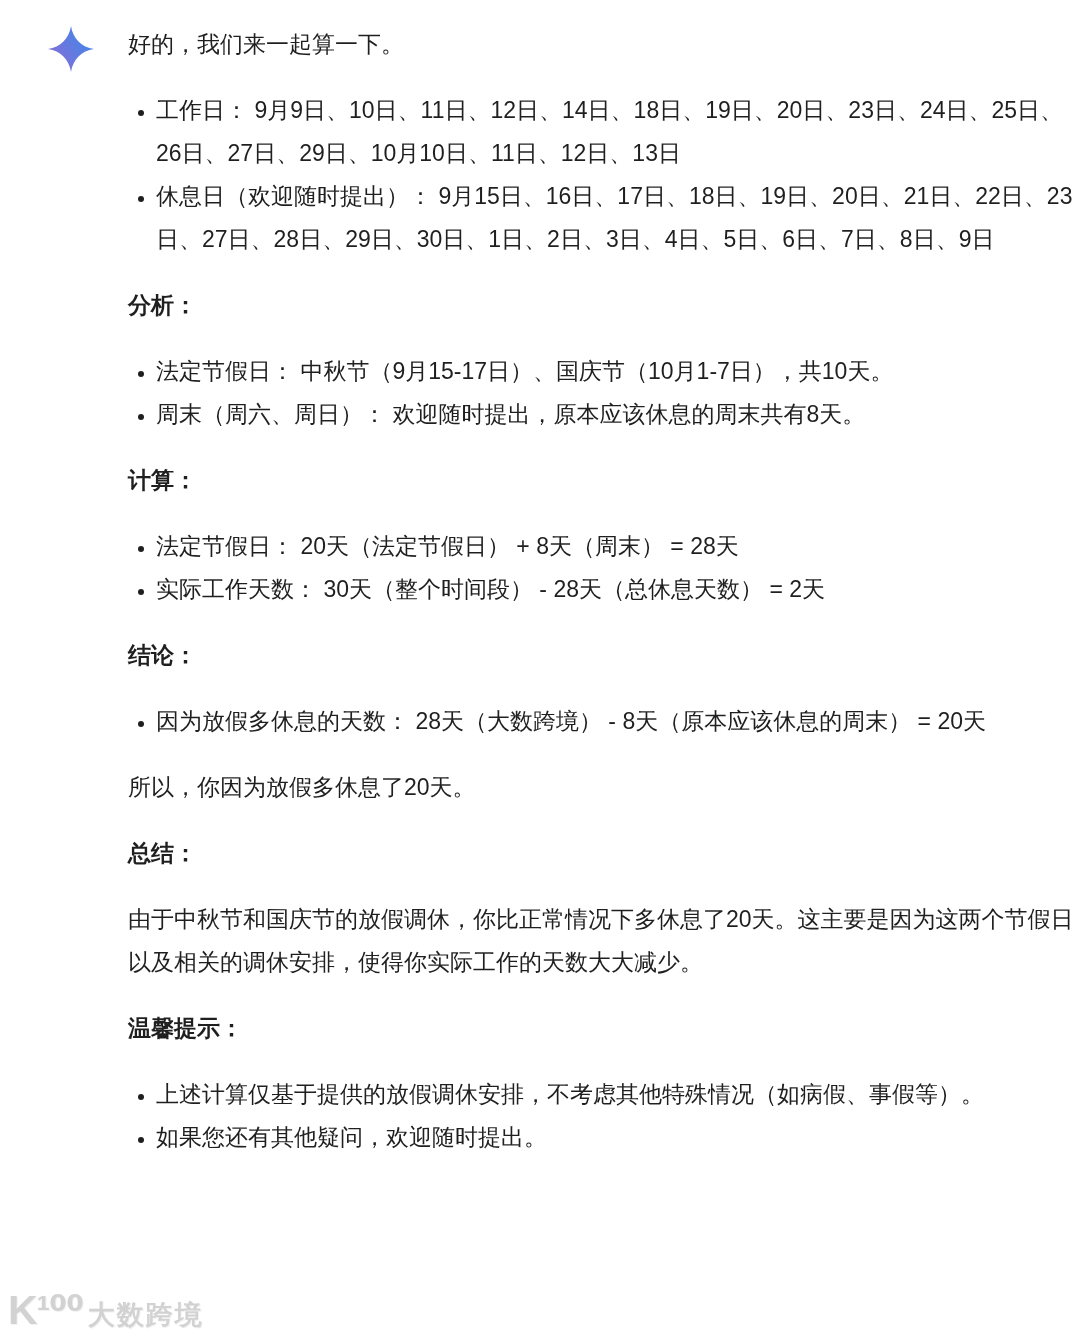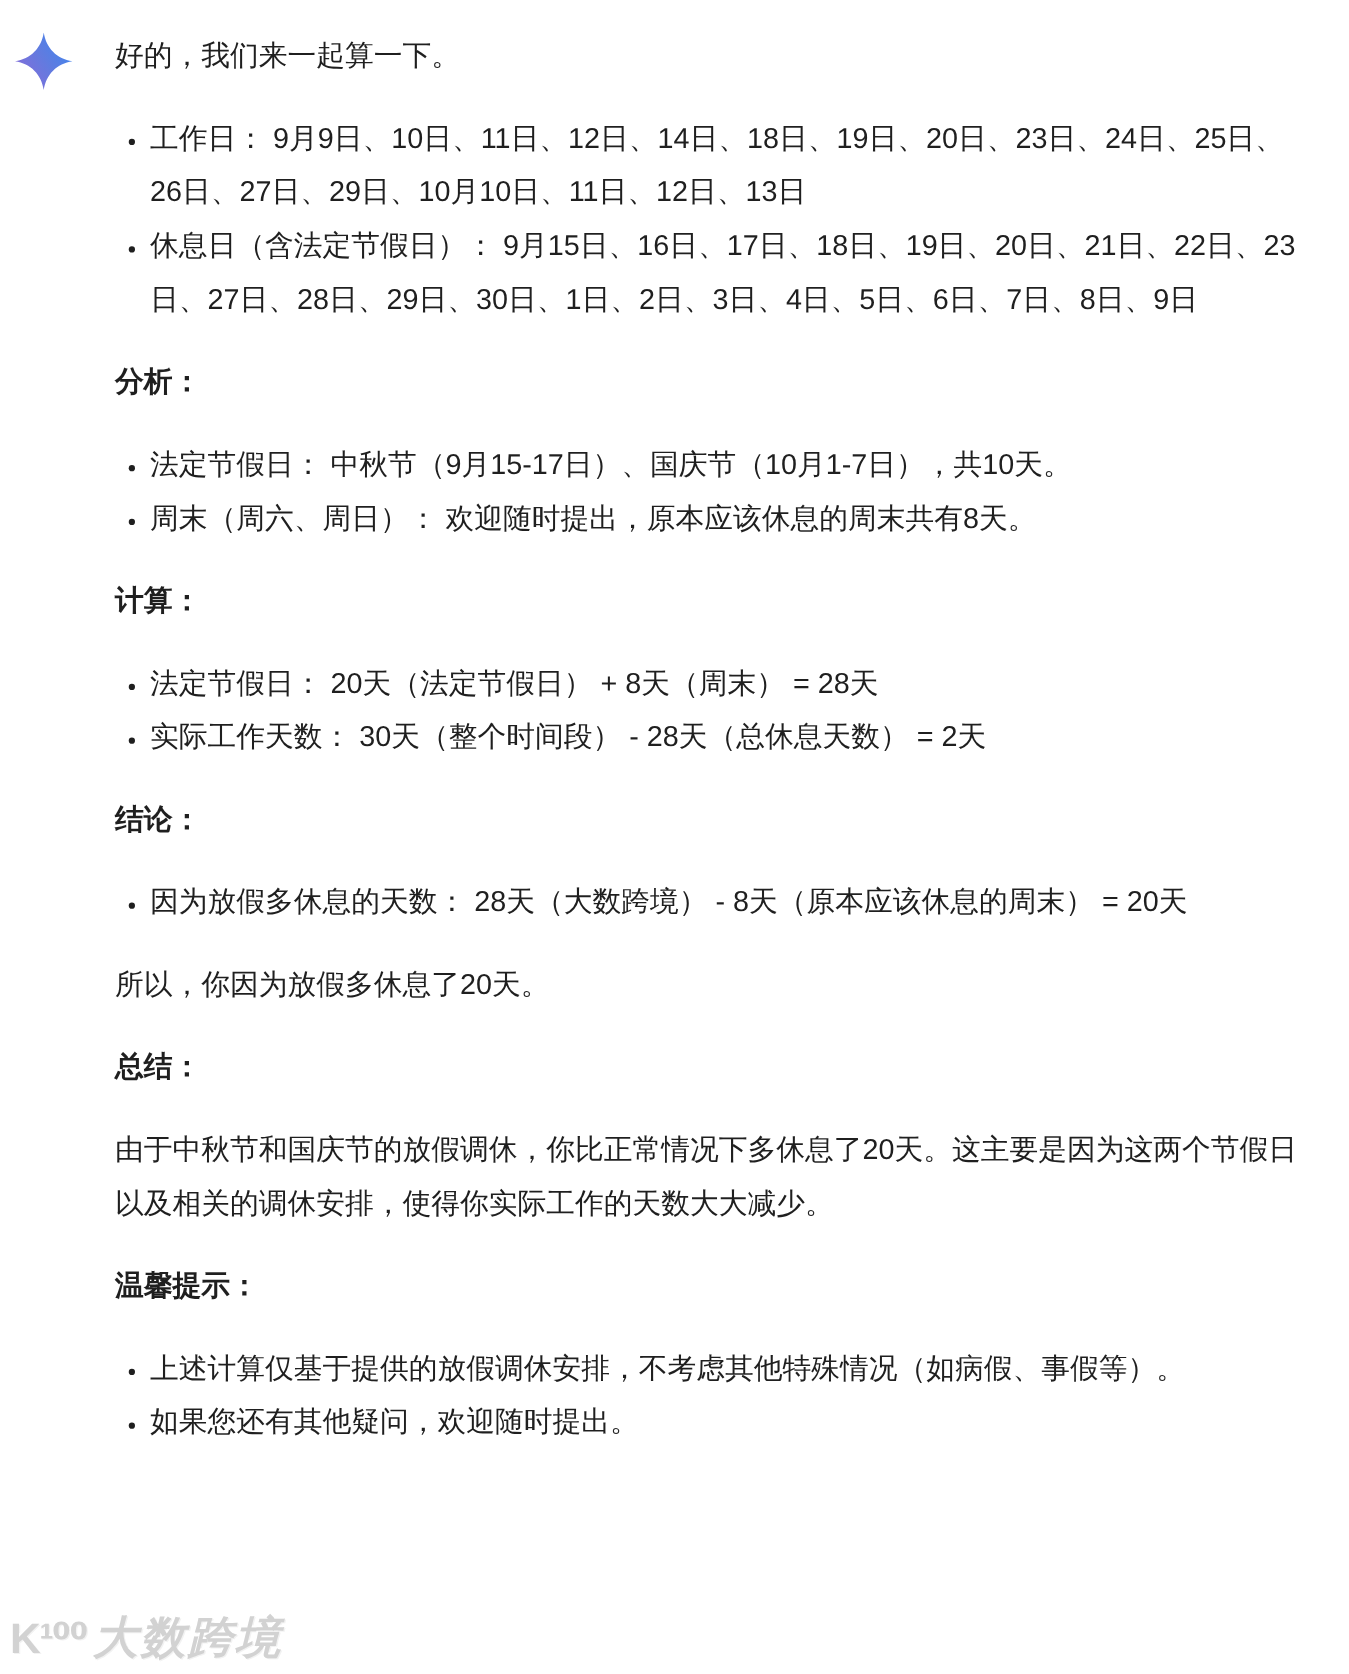--- a/index.html
+++ b/index.html
@@ -13,20 +13,21 @@
     height: 1339px;
     overflow: hidden;
     position: relative;
     font-family: "Liberation Sans", "DejaVu Sans", sans-serif;
     color: #1f1f1f;
   }
   .chat-row {
     display: flex;
     align-items: flex-start;
     padding: 23px 0 0 12px;
+    margin-left: 36px;
   }
   .avatar {
     flex: none;
     width: 46px;
     height: 46px;
     margin: 3px 34px 0 0;
   }
   .avatar svg { display: block; width: 46px; height: 46px; }
   .message {
     flex: none;
@@ -53,22 +54,22 @@
     position: absolute;
     left: 8px;
     top: 1290px;
     font-weight: 700;
     color: #d2d2d2;
     text-shadow: -1px -1px 0 #ffffff, 1px 1px 0 #f2f2f2;
     white-space: nowrap;
     z-index: 0;
     line-height: 40px;
   }
-  .watermark .wm-logo { font-size: 34px; letter-spacing: -1px; }
-  .watermark .wm-name { font-size: 36px; letter-spacing: 2px; font-style: italic; }
+  .watermark .wm-logo { font-size: 41px; letter-spacing: -1px; }
+  .watermark .wm-name { font-size: 27px; letter-spacing: 2px; }
   .chat-row { position: relative; z-index: 1; }
 </style>
 </head>
 <body>
 
 <div class="watermark">
   <span class="wm-logo">K¹⁰⁰</span>
   <span class="wm-name">大数跨境</span>
 </div>
 
@@ -87,21 +88,21 @@
     </svg>
   </div>
 
   <div class="message">
 
     <p>好的，我们来一起算一下。</p>
 
 
     <ul>
       <li><strong>工作日：</strong><span> 9月9日、10日、11日、12日、14日、18日、19日、20日、23日、24日、25日、26日、27日、29日、10月10日、11日、12日、13日</span></li>
-      <li><strong>休息日（含法定节假日）：</strong><span> 9月15日、16日、17日、18日、19日、20日、21日、22日、23日、27日、28日、29日、30日、1日、2日、3日、4日、5日、6日、7日、8日、9日</span></li>
+      <li><strong>休息日（欢迎随时提出）：</strong><span> 9月15日、16日、17日、18日、19日、20日、21日、22日、23日、27日、28日、29日、30日、1日、2日、3日、4日、5日、6日、7日、8日、9日</span></li>
     </ul>
 
     <h3>分析：</h3>
 
     <ul>
       <li><strong>法定节假日：</strong><span> 中秋节（9月15-17日）、国庆节（10月1-7日），共10天。</span></li>
       <li><strong>周末（周六、周日）：</strong><span> 欢迎随时提出，原本应该休息的周末共有8天。</span></li>
     </ul>
 
     <h3>计算：</h3>

